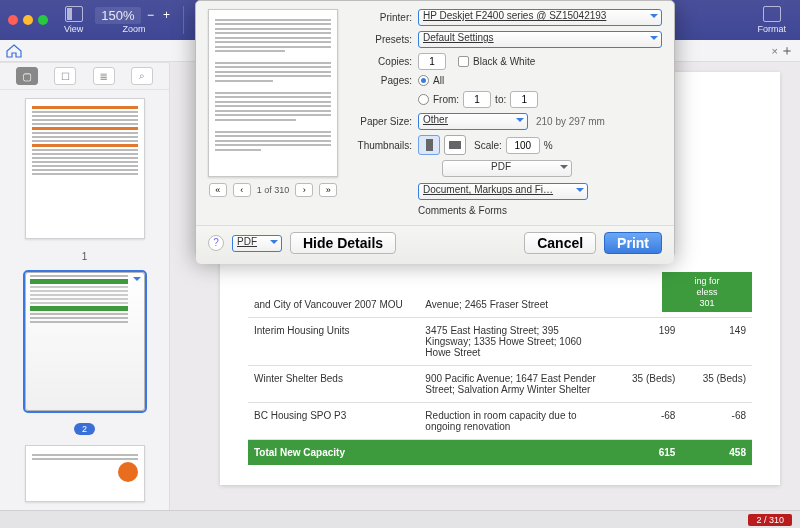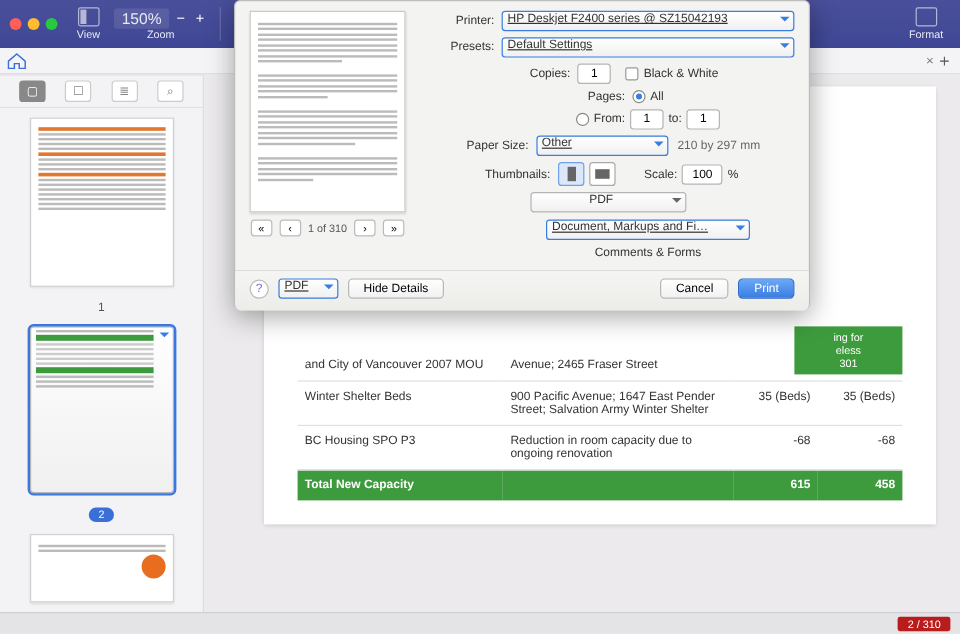--- a/index.html
+++ b/index.html
@@ -47,39 +47,39 @@
   .tbl tr.total td{background:#3d9b3d;color:#fff;font-weight:600;border:none;}
   .hdr-green{position:absolute;right:28px;top:200px;background:#3d9b3d;color:#fff;font-size:9px;padding:4px 6px;text-align:center;line-height:1.2;width:90px;}
   .overlay{position:absolute;left:195px;top:0;width:480px;height:258px;background:#f3f3f1;border:1px solid #bcbcbc;border-radius:5px;box-shadow:0 6px 22px rgba(0,0,0,.35);font-size:10px;color:#333;}
   .ov-body{display:flex;padding:8px 12px 4px 12px;gap:14px;}
   .ov-preview{width:130px;}
   .ov-page{width:130px;height:168px;background:#fff;border:1px solid #c8c8c8;box-shadow:0 1px 2px rgba(0,0,0,.15);padding:6px;font-size:3.5px;line-height:1.4;color:#777;overflow:hidden;}
   .ov-page p{height:2px;background:#bbb;margin:2.5px 0;}
   .ov-nav{display:flex;align-items:center;justify-content:center;gap:6px;font-size:9px;color:#555;margin-top:6px;}
   .ov-nav button{border:1px solid #bbb;background:#fff;border-radius:3px;width:18px;height:14px;font-size:9px;cursor:pointer;}
   .ov-form{flex:1;}
-  .row{display:flex;align-items:center;margin-bottom:5px;justify-content:center;}
+  .row{display:flex;align-items:center;margin-bottom:5px;}
   .lbl{width:66px;text-align:right;padding-right:6px;color:#333;}
   .sel,.num-in,.txt{border:1px solid #b5b5b5;border-radius:3px;background:#fff;font-size:10px;height:17px;padding:0 4px;}
   .sel{background:linear-gradient(#fff,#f0f0f0);padding-right:16px;position:relative;}
   .sel.blue-ar{border-color:#3a7de0;text-decoration:underline;}
   .sel.blue-ar::after,.sel::after{content:"";position:absolute;right:3px;top:4px;border:4px solid transparent;border-top-color:#3a7de0;}
   .sel.plain::after{border-top-color:#666;}
   .num-in{width:28px;text-align:center;}
   .chk{width:11px;height:11px;border:1px solid #999;border-radius:2px;background:#fff;display:inline-block;vertical-align:middle;margin-right:4px;}
   .rad{width:11px;height:11px;border:1px solid #888;border-radius:50%;display:inline-block;vertical-align:middle;margin-right:4px;position:relative;background:#fff;}
   .rad.on::after{content:"";position:absolute;inset:2px;border-radius:50%;background:#3a7de0;}
   .orient{width:22px;height:20px;border:1px solid #aaa;border-radius:3px;margin-right:4px;background:#fff;position:relative;cursor:pointer;}
   .orient.sel-o{background:#dce7fa;border-color:#6fa0ea;}
   .orient .pg{position:absolute;background:#666;}
   .orient.port .pg{left:7px;top:3px;width:7px;height:12px;}
   .orient.land .pg{left:4px;top:5px;width:12px;height:8px;}
   .ov-bottom{display:flex;align-items:center;gap:8px;padding:6px 12px 10px 12px;border-top:1px solid #dcdcdc;background:linear-gradient(#f5f5f3,#ecece9);border-radius:0 0 5px 5px;}
   .ov-bottom .q{width:16px;height:16px;border:1px solid #bbb;border-radius:50%;background:#fff;color:#6a6aee;text-align:center;line-height:14px;font-size:10px;cursor:pointer;}
-  .btn{border:1px solid #b8b8b8;border-radius:4px;background:linear-gradient(#fff,#f1f1f1);padding:2px 12px;font-size:10px;cursor:pointer;}
+  .btn{border:1px solid #b8b8b8;border-radius:4px;background:linear-gradient(#fff,#f1f1f1);padding:2px 12px;font-size:14px;cursor:pointer;font-weight:bold;}
   .btn.primary{background:linear-gradient(#6aa8f7,#3a7de0);border-color:#2e69c7;color:#fff;}
   .statusbar{height:18px;background:#e4e4e6;border-top:1px solid #d0d0d2;display:flex;align-items:center;justify-content:flex-end;padding:0 8px;font-size:9px;color:#555;}
   .page-ind{background:#b91c1c;color:#fff;padding:1px 8px;border-radius:2px;}
   .circle-orange{width:20px;height:20px;border-radius:50%;background:#e86d1f;position:relative;margin-left:auto;}
 </style>
 </head>
 <body>
 
 <div class="toolbar">
   <div class="traffic">
@@ -184,20 +184,26 @@
       <div class="hdr-green">
         <span>ing for</span><br><span>eless</span><br><span>301</span>
       </div>
       <table class="tbl">
         <tbody id="tblbody">
             <tr>
               <td style="width:170px">and City of Vancouver 2007 MOU</td>
               <td style="width:190px">Avenue; 2465 Fraser Street</td>
               <td class="num" style="width:70px"></td>
               <td class="num" style="width:70px"></td>
+            </tr>
+            <tr>
+              <td style="width:170px">Interim Housing Units</td>
+              <td style="width:190px">3475 East Hasting Street; 395 Kingsway; 1335 Howe Street; 1060 Howe Street</td>
+              <td class="num" style="width:70px">199</td>
+              <td class="num" style="width:70px">149</td>
             </tr>
             <tr>
               <td style="width:170px">Winter Shelter Beds</td>
               <td style="width:190px">900 Pacific Avenue; 1647 East Pender Street; Salvation Army Winter Shelter</td>
               <td class="num" style="width:70px">35 (Beds)</td>
               <td class="num" style="width:70px">35 (Beds)</td>
             </tr>
             <tr>
               <td style="width:170px">BC Housing SPO P3</td>
               <td style="width:190px">Reduction in room capacity due to ongoing renovation</td>
@@ -275,21 +281,21 @@
         <span style="margin-left:8px;color:#666">210 by 297 mm</span>
       </div>
       <div class="row">
         <span class="lbl">Thumbnails:</span>
         <div class="orient port sel-o">
             <div class="pg"></div>
           </div>
         <div class="orient land">
             <div class="pg"></div>
           </div>
-        <span style="margin-left:20px">Scale:</span>
+        <span style="margin-left:4px">Scale:</span>
         <input class="num-in" style="margin: 0px 4px; width: 34px;" value="100">
         <span>%</span>
       </div>
       <div class="row" style="justify-content:center;margin:4px 0 6px 0;">
         <span class="sel plain" style="width:130px;text-align:center">PDF</span>
       </div>
       <div class="row">
         <span class="lbl"></span>
         <span class="sel blue-ar" style="width:170px">Document, Markups and Fi…</span>
       </div>

